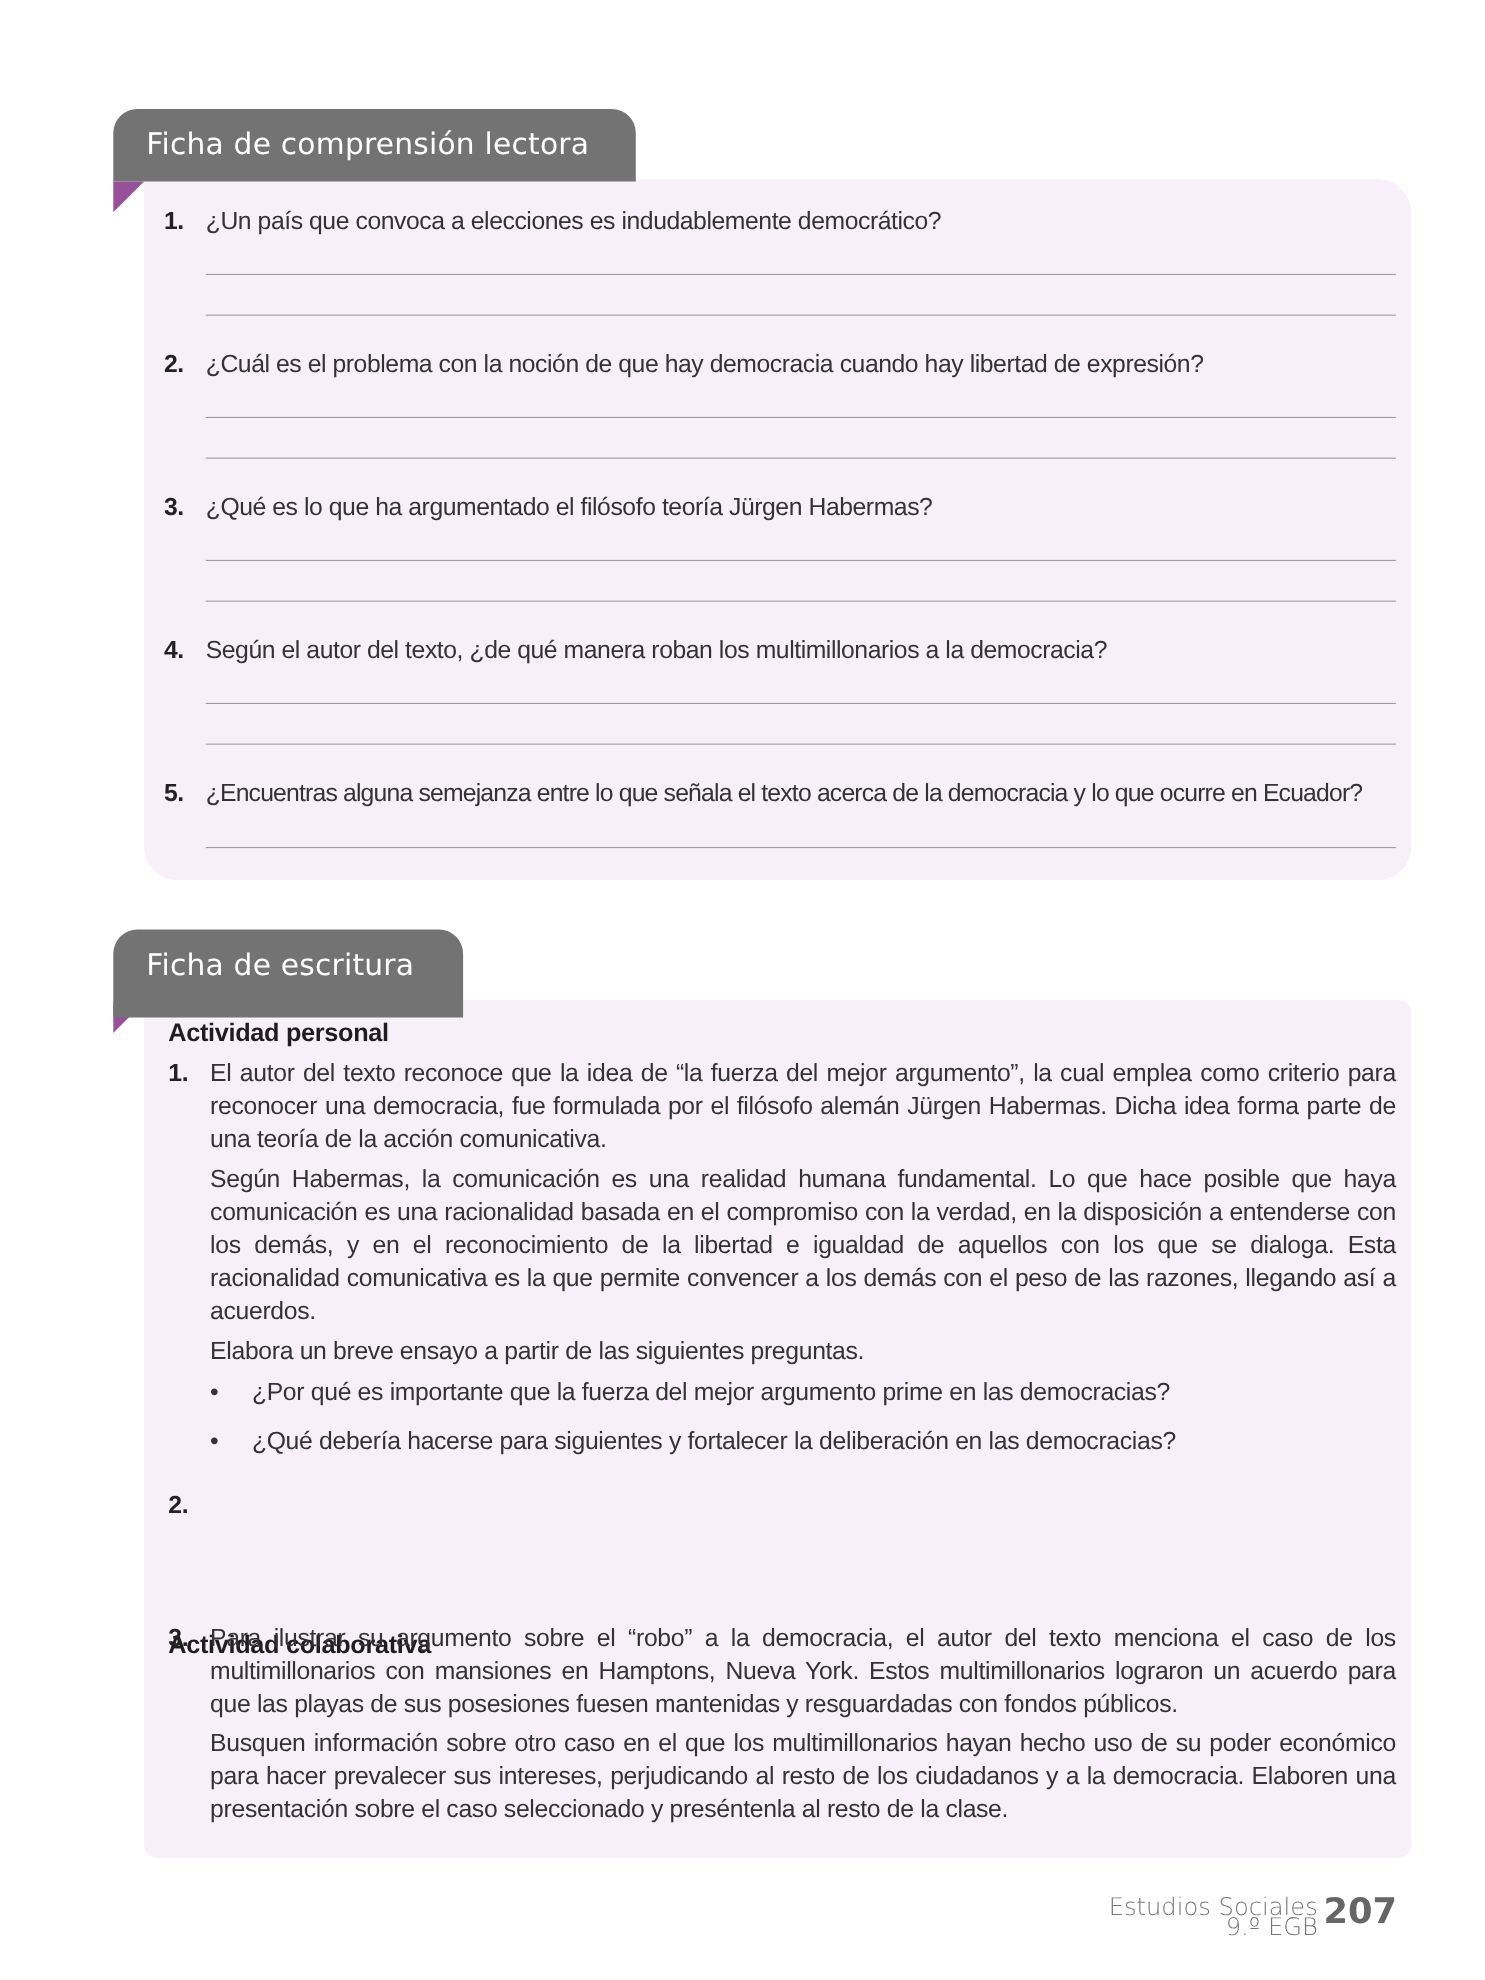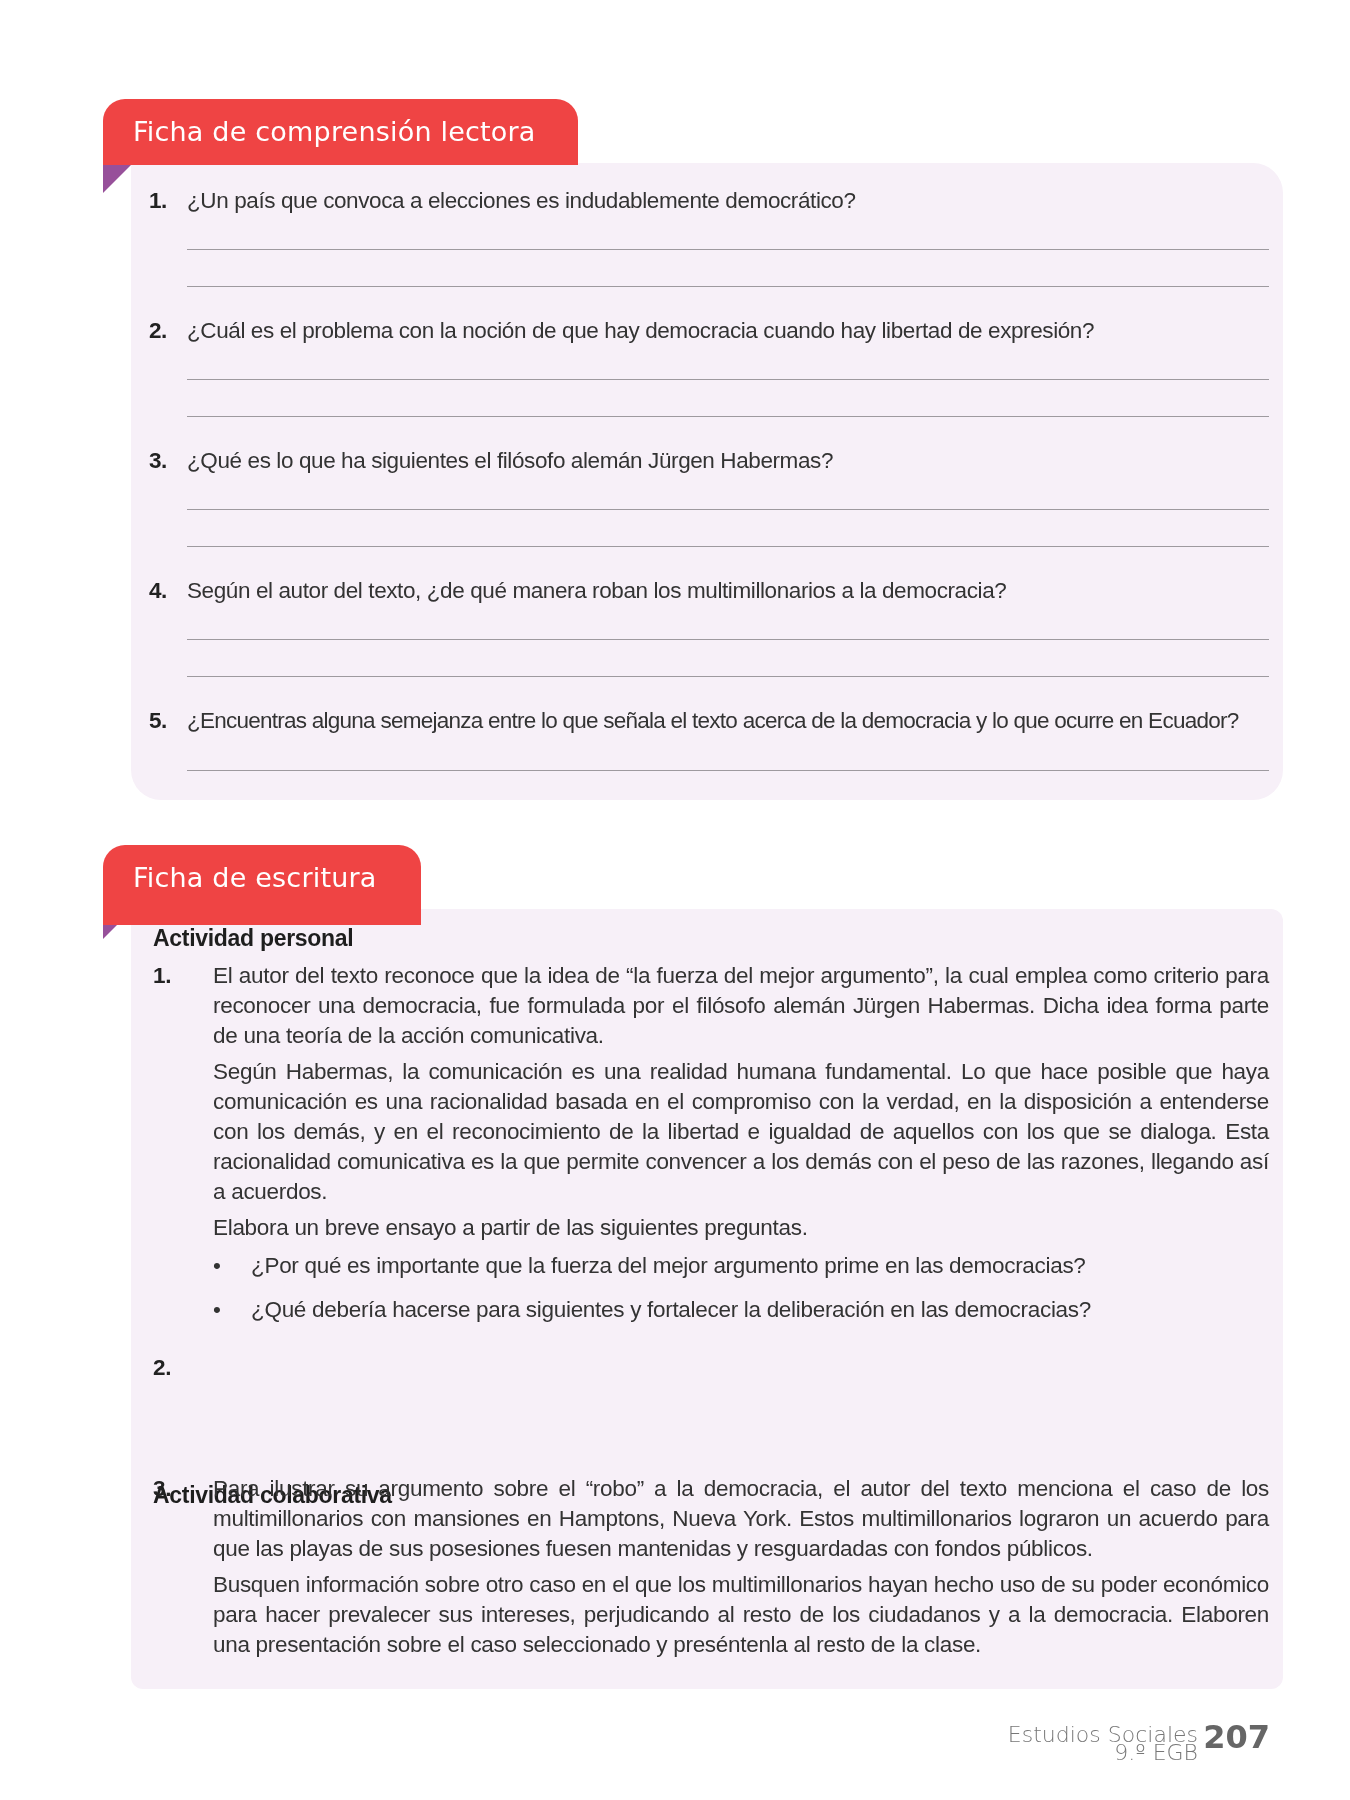--- a/index.html
+++ b/index.html
@@ -1,42 +1,42 @@
 <!DOCTYPE html>
 <html><head>
 <meta charset="utf-8">
 <style>
   html, body { margin:0; padding:0; }
   body {
     width:1350px; height:1800px; background:#ffffff; position:relative; overflow:hidden;
     font-family:"Liberation Sans", sans-serif; color:#2a2a2a;
   }
   .tab {
-    position:absolute; left:103px; background:#ef4444; color:#ffffff;
+    position:absolute; left:103px; background:#737373; color:#ffffff;
     border-radius:22px 22px 0 0; font-family:"DejaVu Sans", sans-serif;
     font-size:27px; line-height:66px; padding:0 30px; box-sizing:border-box;
     letter-spacing:0.2px; z-index:2;
   }
   .fold {
     position:absolute; left:103px; width:0; height:0;
     border-top:28px solid #97509a; border-left:28px solid transparent;
     transform:scaleX(-1); z-index:1;
   }
   .panel {
     position:absolute; left:131px; width:1152px; background:#f7f0f8;
     border-radius:0 30px 30px 30px; box-sizing:border-box;
   }
   .q { position:absolute; left:18px; right:14px; font-size:22.5px; color:#333; letter-spacing:-0.4px; }
   .q .num { position:absolute; left:0; font-weight:bold; color:#222; }
   .q .txt { position:absolute; left:38px; white-space:nowrap; }
   .line { position:absolute; left:56px; right:14px; height:0; border-top:1.8px solid #9e9a9f; }
   .sec-title { position:absolute; left:22px; font-weight:bold; font-size:23px; color:#1e1e1e; letter-spacing:-0.3px; }
   .item { position:absolute; left:22px; right:14px; font-size:22.5px; line-height:30px; color:#333; letter-spacing:-0.3px; }
   .item .num { position:absolute; left:0; top:0; font-weight:bold; color:#222; }
-  .item .body { margin-left:60px; text-align:justify; }
+  .item .body { margin-left:38px; text-align:justify; }
   .item p { margin:0 0 6px 0; }
   .bullets { margin:8px 0 0 0; padding:0; list-style:none; }
   .bullets li { position:relative; padding-left:38px; margin-bottom:14px; }
   .bullets li .dot { position:absolute; left:0; top:0; }
   .footer { position:absolute; right:80px; top:1722px; }
   .footer .subj { position:absolute; right:72px; top:4px; text-align:right; font-family:"DejaVu Sans", sans-serif; font-size:22px; color:#777; line-height:18px; white-space:nowrap; font-weight:300; }
   .footer .page { position:absolute; right:0; top:-4px; font-family:"DejaVu Sans", sans-serif; font-weight:bold; font-size:32px; color:#666; }
 </style>
 </head>
 <body>
@@ -56,21 +56,21 @@
 
   <div class="q" style="top:155px;">
     <span class="num">2.</span>
     <span class="txt">¿Cuál es el problema con la noción de que hay democracia cuando hay libertad de expresión?</span>
   </div>
   <div class="line" style="top:216px;"></div>
   <div class="line" style="top:253px;"></div>
 
   <div class="q" style="top:285px;">
     <span class="num">3.</span>
-    <span class="txt">¿Qué es lo que ha siguientes el filósofo alemán Jürgen Habermas?</span>
+    <span class="txt">¿Qué es lo que ha argumentado el filósofo teoría Jürgen Habermas?</span>
   </div>
   <div class="line" style="top:346px;"></div>
   <div class="line" style="top:383px;"></div>
 
   <div class="q" style="top:415px;">
     <span class="num">4.</span>
     <span class="txt">Según el autor del texto, ¿de qué manera roban los multimillonarios a la democracia?</span>
   </div>
   <div class="line" style="top:476px;"></div>
   <div class="line" style="top:513px;"></div>

